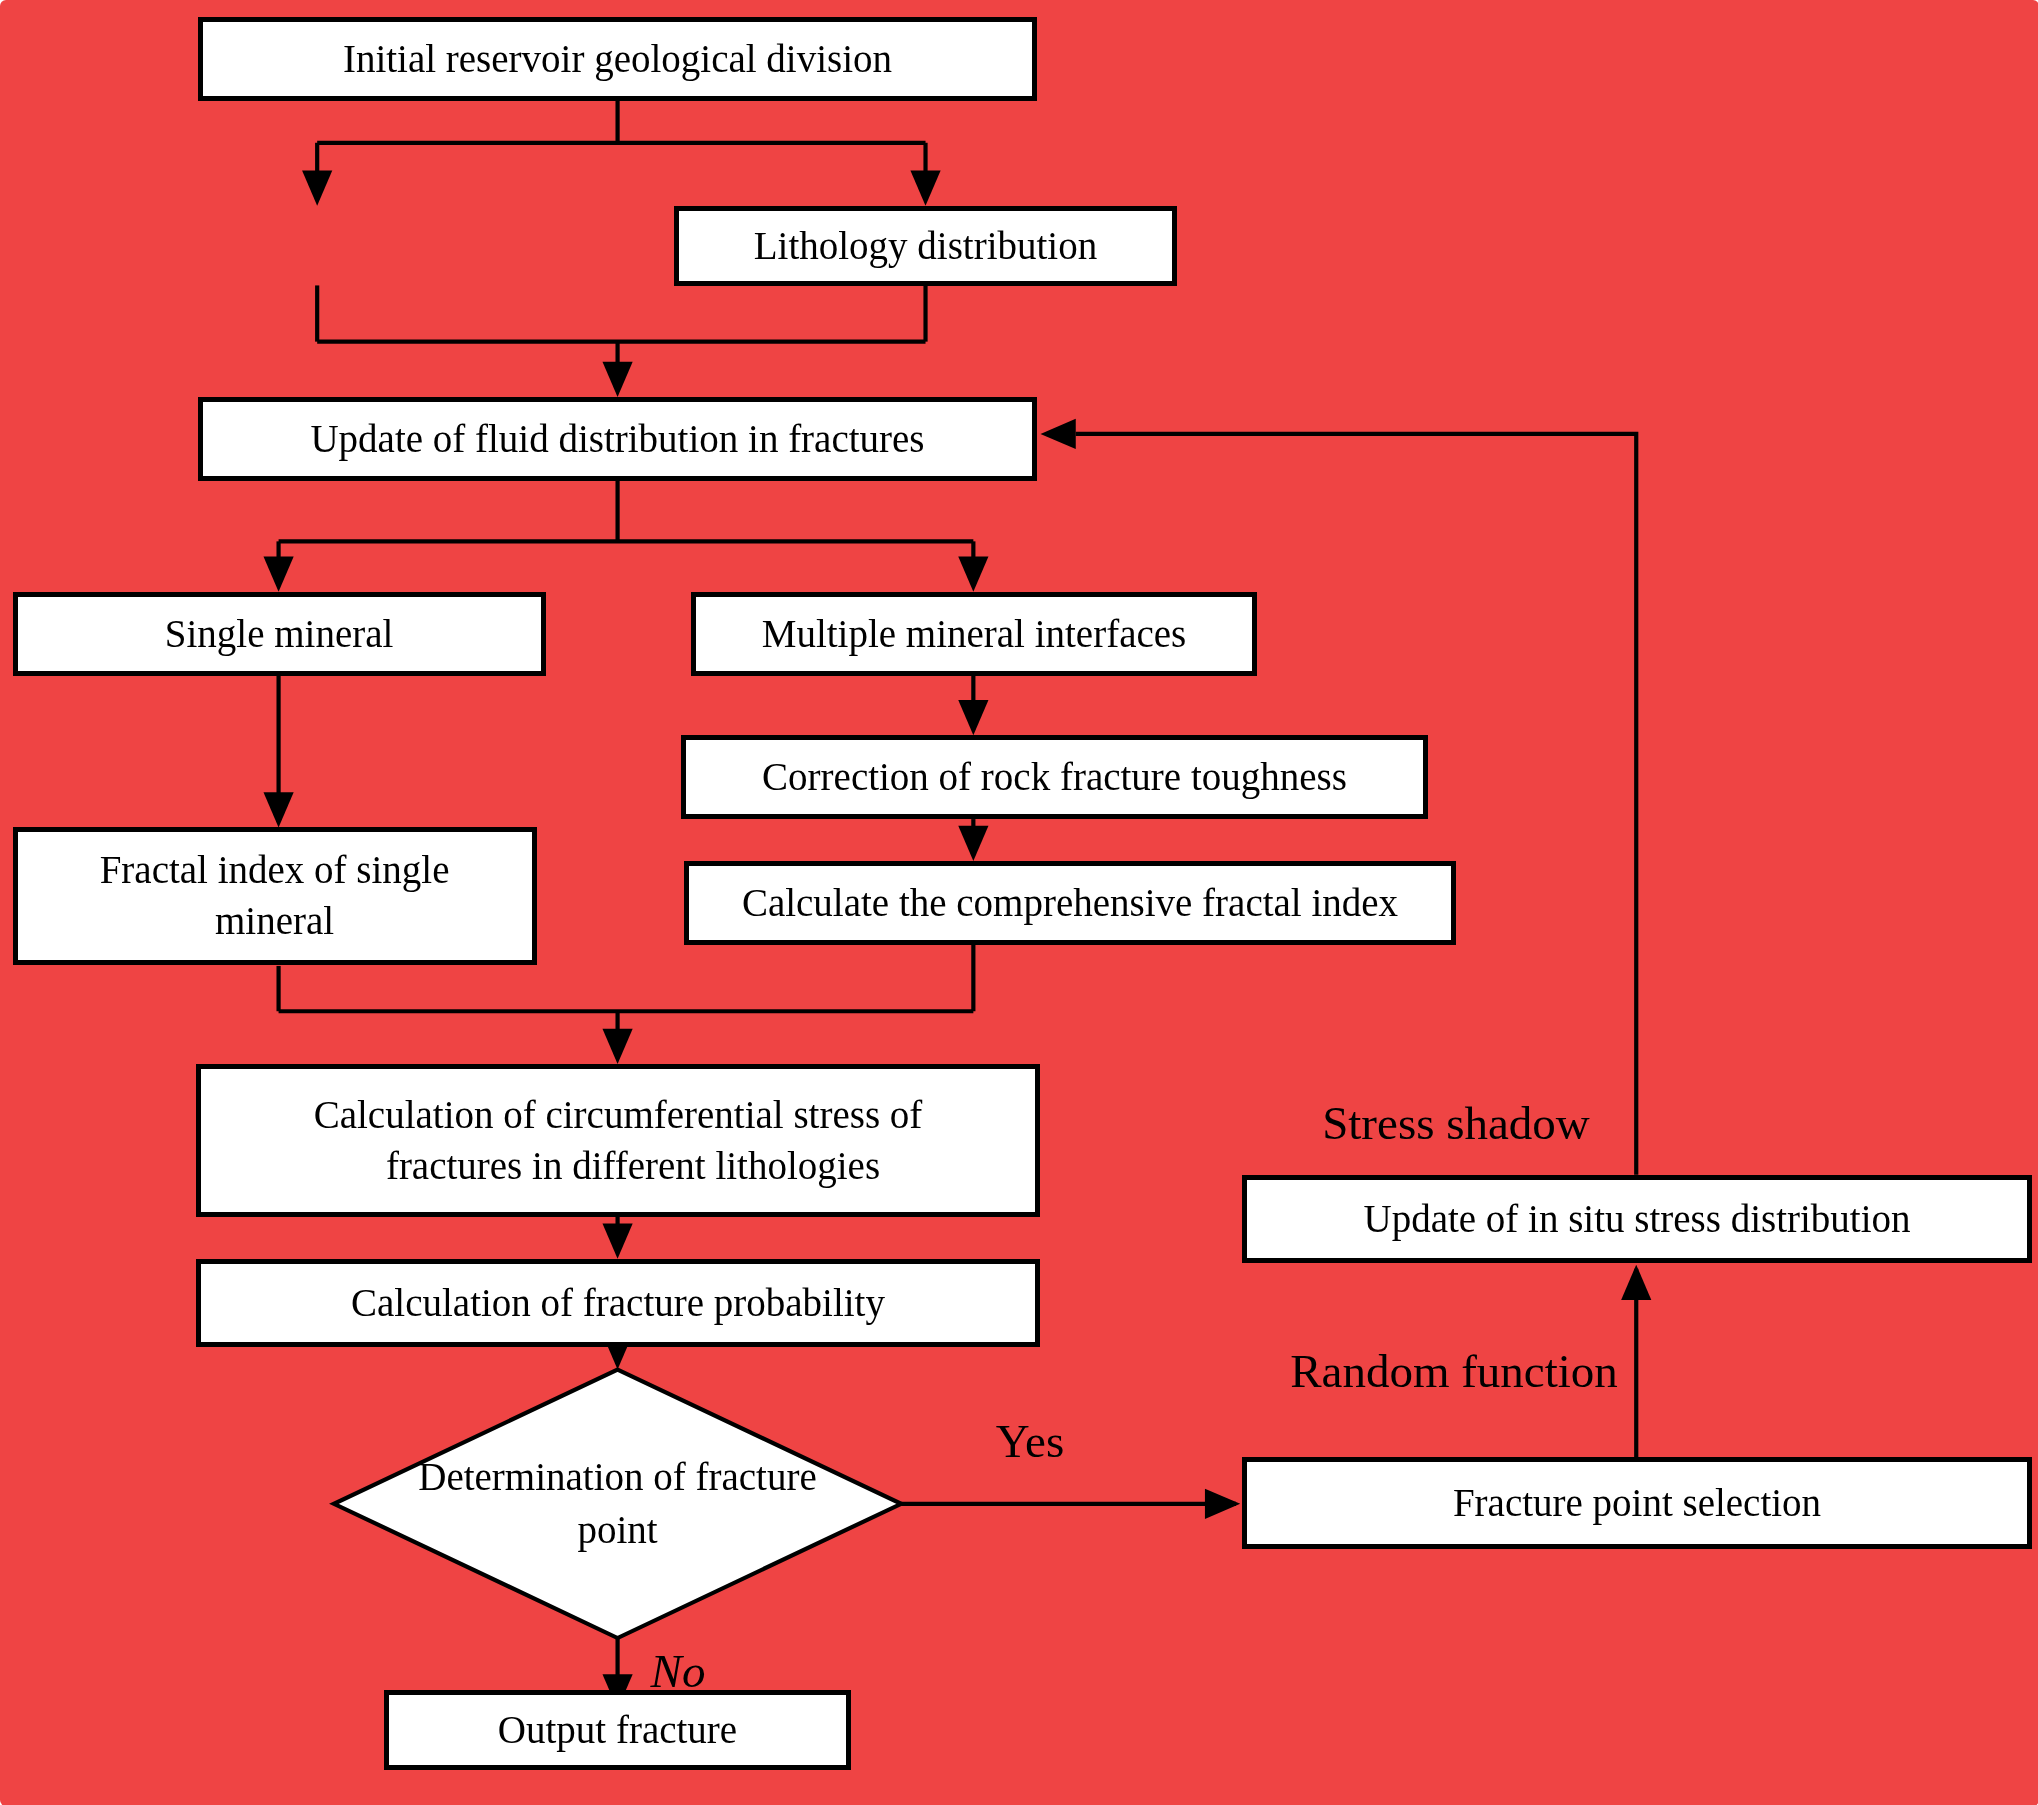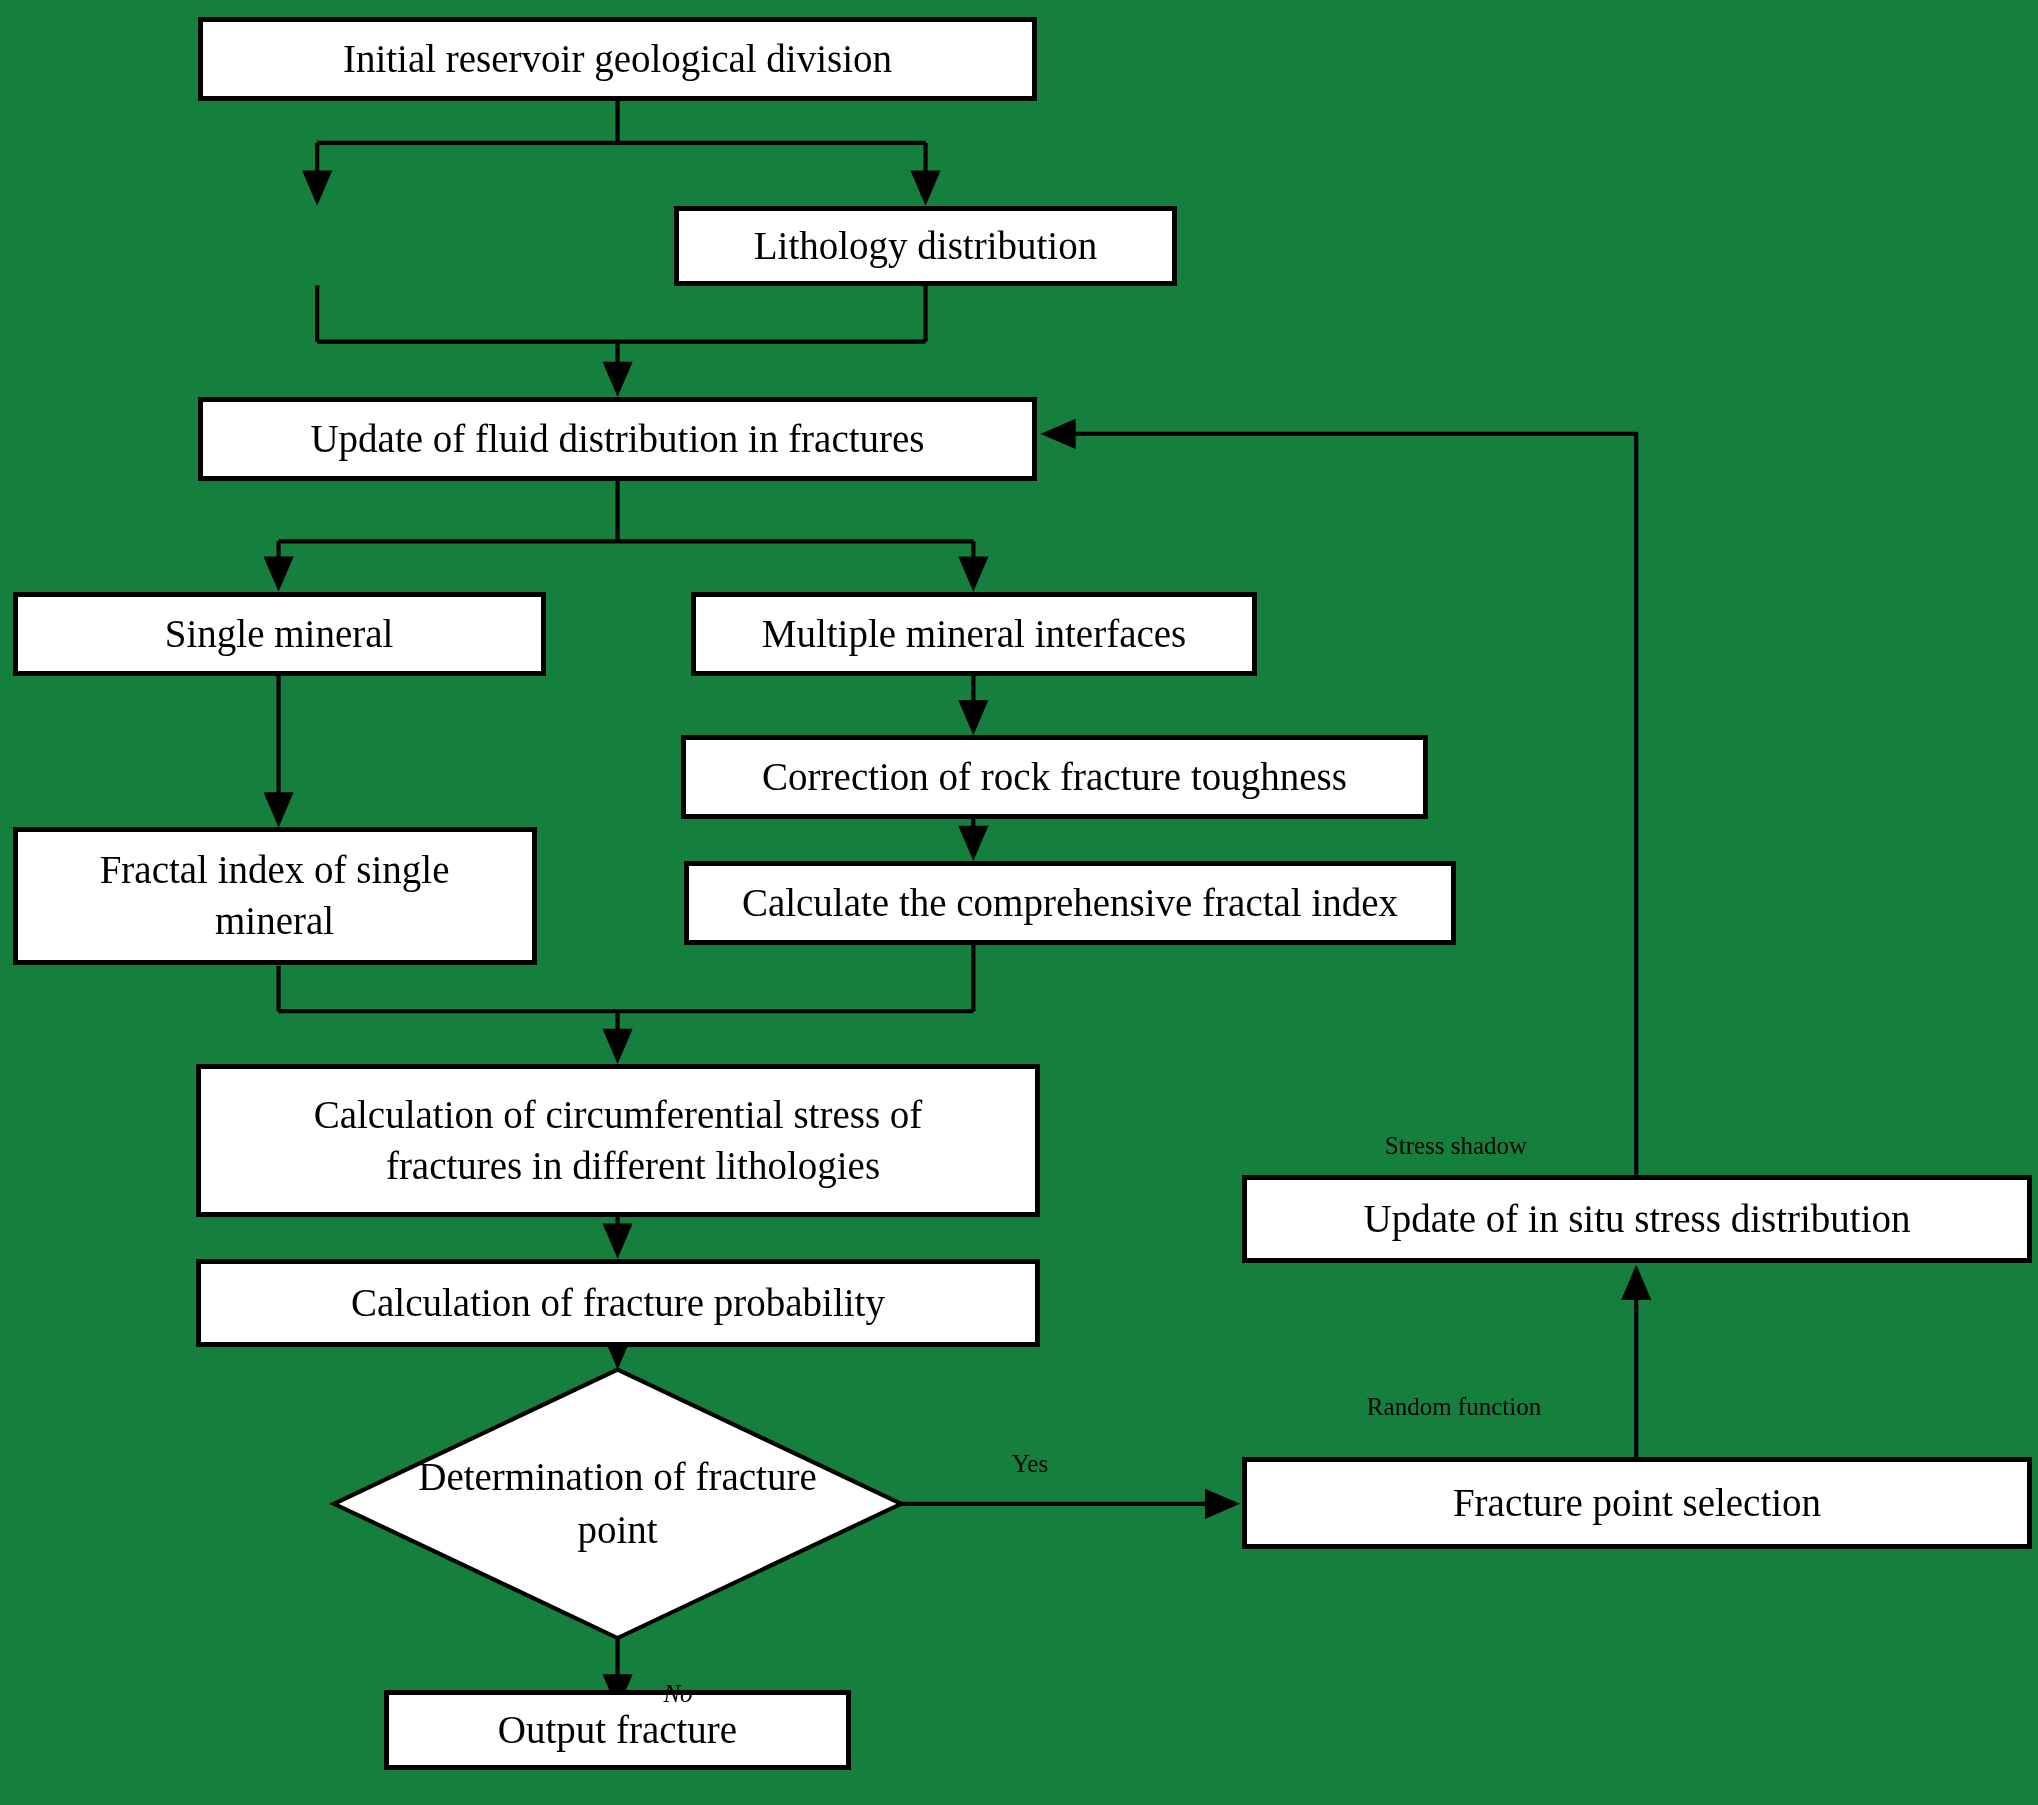--- a/index.html
+++ b/index.html
@@ -4,23 +4,24 @@
 <style>
   html, body {
     margin: 0;
     padding: 0;
     background: #ffffff;
   }
   #canvas {
     position: relative;
     width: 2039px;
     height: 1806px;
-    background: #15803d;
+    background: #ef4444;
     font-family: "Liberation Serif", "DejaVu Serif", serif;
     color: #000000;
+    border-radius: 6px;
   }
   #wires {
     position: absolute;
     left: 0;
     top: 0;
     width: 2039px;
     height: 1806px;
   }
   .node {
     position: absolute;
@@ -34,24 +35,23 @@
     font-size: 39px;
     line-height: 1.3;
     padding: 1.7px 6.7px;
   }
   .floating-label {
     position: absolute;
     display: flex;
     align-items: center;
     justify-content: center;
     text-align: center;
-    font-size: 25px;
+    font-size: 47px;
     line-height: 1.2;
     background: transparent;
-    margin-top: 23px;
   }
   .diamond-label {
     position: absolute;
     display: flex;
     align-items: center;
     justify-content: center;
     text-align: center;
     font-size: 39px;
     line-height: 1.35;
   }

